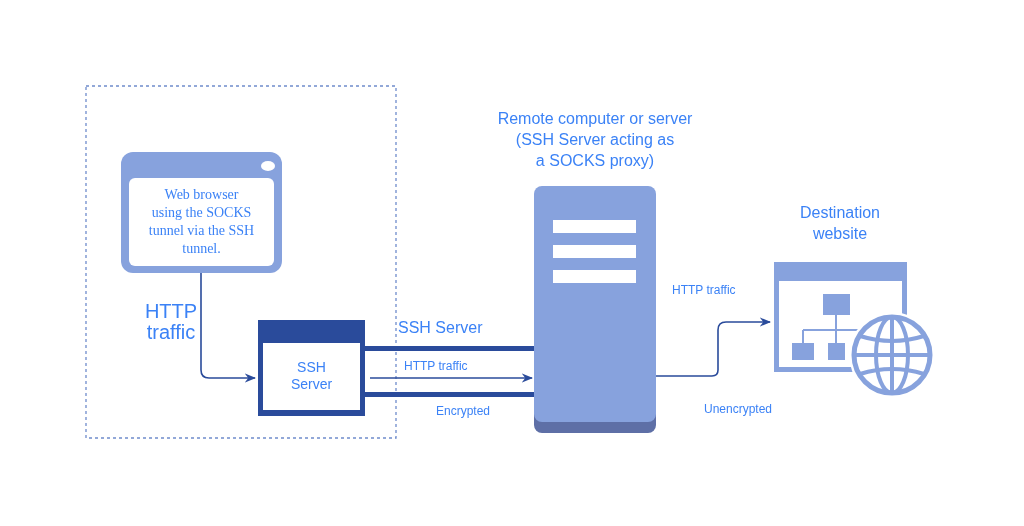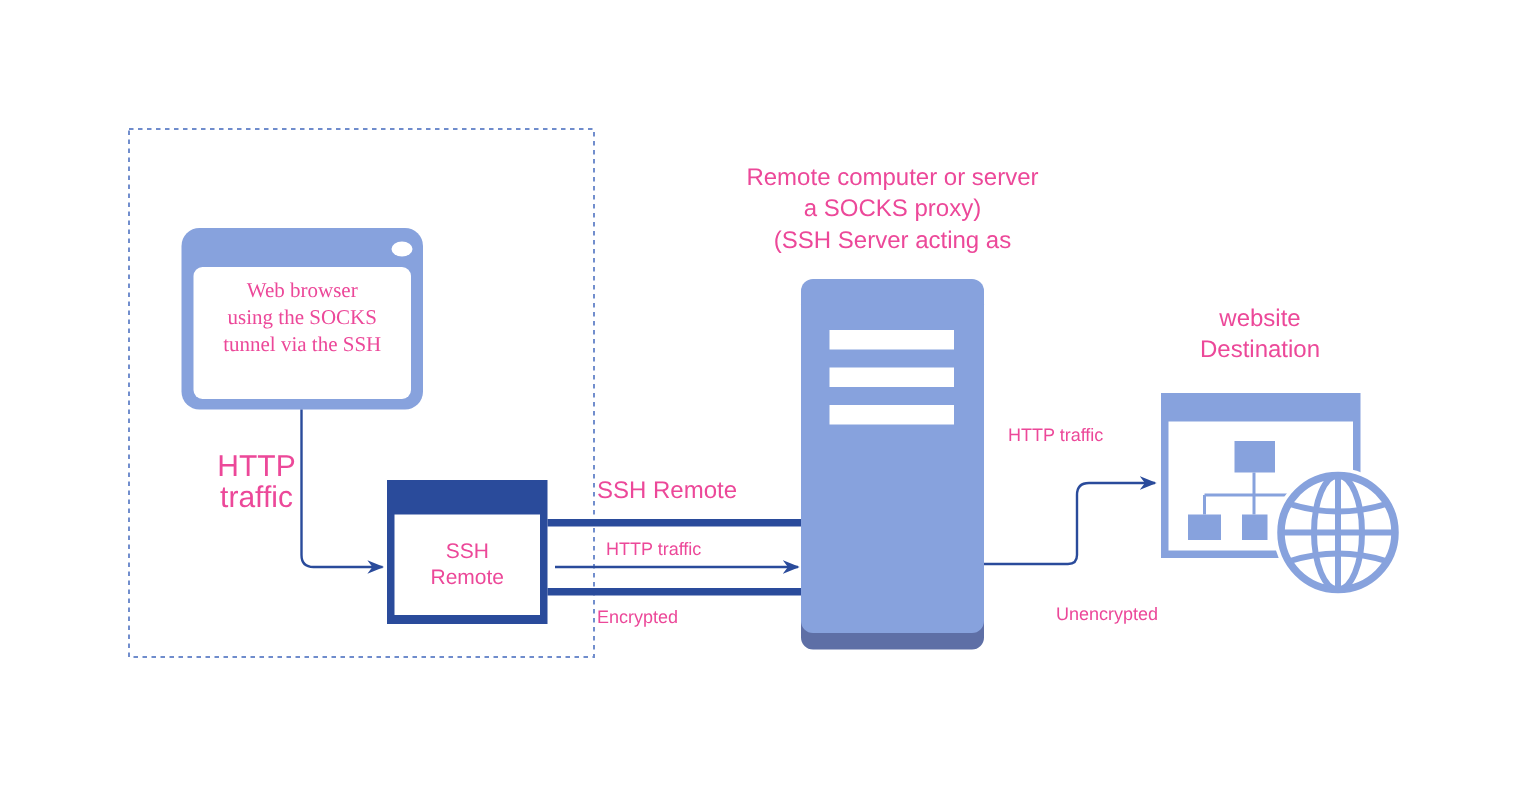--- a/index.html
+++ b/index.html
@@ -1,19 +1,19 @@
 <!DOCTYPE html>
 <html><head>
 <meta charset="utf-8">
 <style>
   html, body { margin:0; padding:0; background:#ffffff; }
   body { width:1024px; height:526px; position:relative; overflow:hidden;
          font-family:"Liberation Sans", sans-serif; color:#2e3f8f; }
   svg#diagram { position:absolute; left:0; top:0; }
-  .lbl { position:absolute; font-size:15px; color:#ec4899; text-align:center; line-height:18px; }
+  .lbl { position:absolute; font-size:15px; color:#3b82f6; text-align:center; line-height:18px; }
   .lbl-sm { font-size:12px; }
 </style>
 </head>
 <body>
 
 <svg id="diagram" width="1024" height="526" viewBox="0 0 1024 526">
   <defs>
     <marker id="arrow" viewBox="0 0 10 10" refX="9" refY="5" markerWidth="7" markerHeight="7" orient="auto">
       <path d="M0,1 L10,5 L0,9 L3,5 Z" fill="#2a4b9b"></path>
     </marker>
@@ -67,41 +67,42 @@
     <line x1="854" y1="355" x2="930" y2="355" stroke="#87a2dd" stroke-width="4"></line>
     <path d="M860,336 Q892,346 924,336" fill="none" stroke="#87a2dd" stroke-width="4"></path>
     <path d="M860,374 Q892,364 924,374" fill="none" stroke="#87a2dd" stroke-width="4"></path>
   </g>
 </svg>
 
 <div class="lbl" style="left:129px;top:186px;width:145px;font-size:14px;line-height:18px;font-family:Liberation Serif, serif;">
   <div>Web browser</div>
   <div>using the SOCKS</div>
   <div>tunnel via the SSH</div>
+  <div>tunnel.</div>
 </div>
 
 <div class="lbl" style="left:136px;top:301px;width:70px;font-size:20px;line-height:21px;">
   <div>HTTP</div>
   <div>traffic</div>
 </div>
 
 <div class="lbl" style="left:263px;top:359px;width:97px;font-size:14px;line-height:17px;">
   <div>SSH</div>
-  <div>Remote</div>
+  <div>Server</div>
 </div>
 
-<div class="lbl" style="left:398px;top:319px;width:110px;text-align:left;font-size:16px;">SSH Remote</div>
+<div class="lbl" style="left:398px;top:319px;width:110px;text-align:left;font-size:16px;">SSH Server</div>
 <div class="lbl lbl-sm" style="left:404px;top:357px;width:110px;text-align:left;">HTTP traffic</div>
-<div class="lbl lbl-sm" style="left:398px;top:402px;width:110px;text-align:left;">Encrypted</div>
+<div class="lbl lbl-sm" style="left:436px;top:402px;width:110px;text-align:left;">Encrypted</div>
 
 <div class="lbl" style="left:470px;top:108px;width:250px;font-size:16px;line-height:21px;">
   <div>Remote computer or server</div>
+  <div>(SSH Server acting as</div>
   <div>a SOCKS proxy)</div>
-  <div>(SSH Server acting as</div>
 </div>
 
 <div class="lbl lbl-sm" style="left:672px;top:281px;width:100px;text-align:left;">HTTP traffic</div>
 <div class="lbl lbl-sm" style="left:704px;top:400px;width:100px;text-align:left;">Unencrypted</div>
 
 <div class="lbl" style="left:770px;top:202px;width:140px;font-size:16px;line-height:21px;">
+  <div>Destination</div>
   <div>website</div>
-  <div>Destination</div>
 </div>
 
 </body></html>

